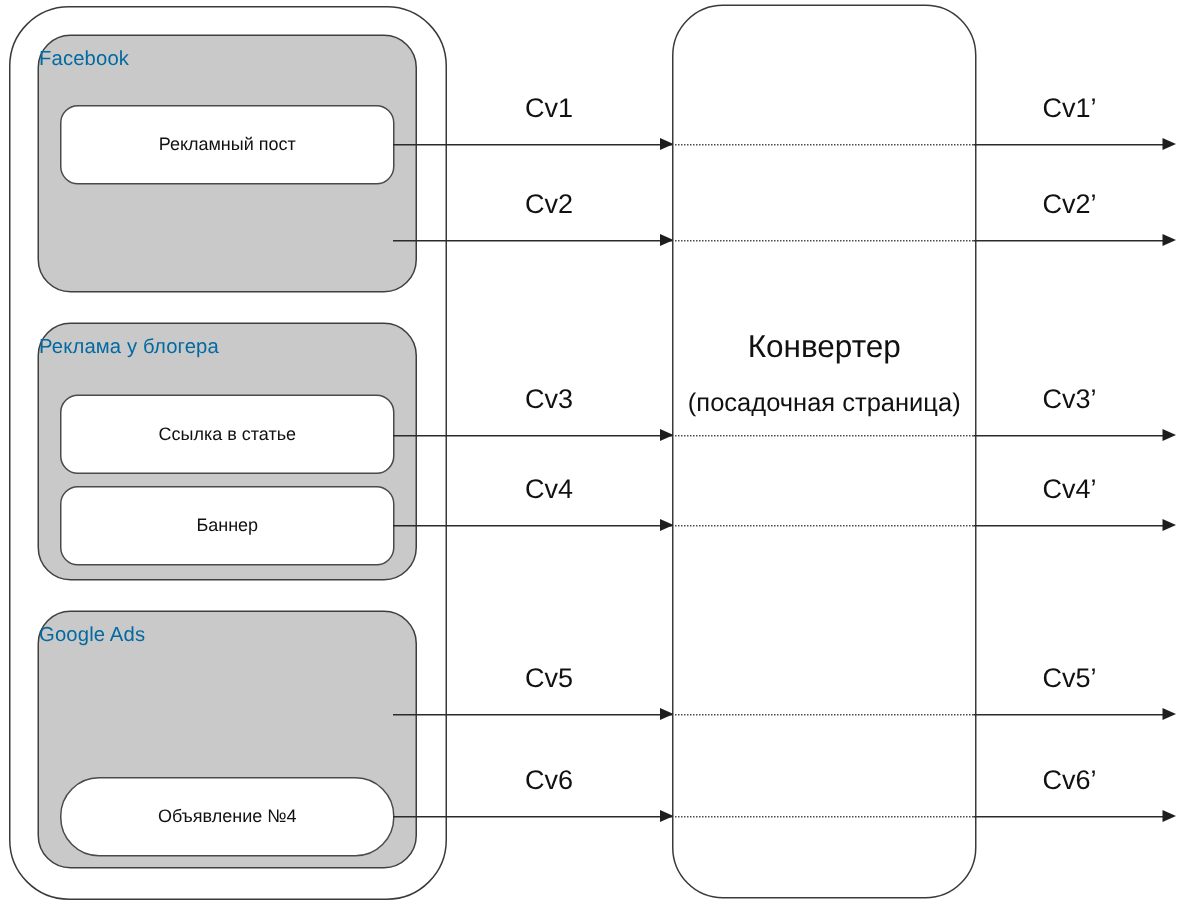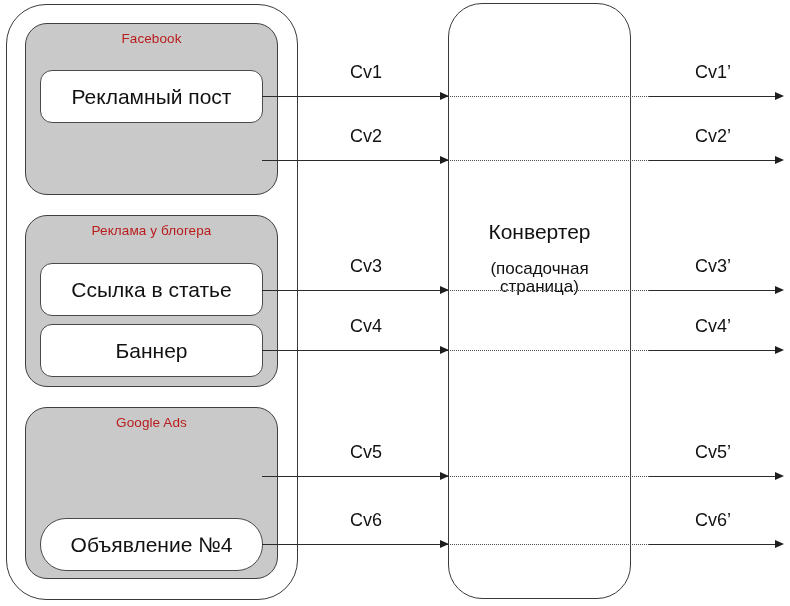--- a/index.html
+++ b/index.html
@@ -40,55 +40,54 @@
     background: #c9c9c9;
     border: 1.6px solid #3f3f3f;
     border-radius: 22px;
     box-sizing: border-box;
   }
   .group-title {
     position: absolute;
     left: 0;
     right: 0;
     top: 7px;
-    text-align: center;
     font-size: 13.5px;
     line-height: 16px;
-    color: #b91c1c;
+    color: #0369a1;
     letter-spacing: 0.1px;
   }
 
   
   .channel-box {
     position: absolute;
     left: 40px;
     width: 223px;
     height: 53px;
     background: #ffffff;
     border: 1.6px solid #4a4a4a;
     border-radius: 12px;
     box-sizing: border-box;
     display: flex;
     align-items: center;
     justify-content: center;
   }
   .channel-label {
-    font-size: 21px;
+    font-size: 12px;
     line-height: 19px;
     color: #111111;
     text-align: center;
     white-space: nowrap;
   }
 
   
   .converter {
     position: absolute;
     left: 448px;
     top: 3px;
-    width: 183px;
+    width: 203px;
     height: 596px;
     background: #ffffff;
     border: 1.6px solid #3a3a3a;
     border-radius: 34px;
     box-sizing: border-box;
   }
   .converter-text {
     position: absolute;
     left: 0;
     right: 0;

